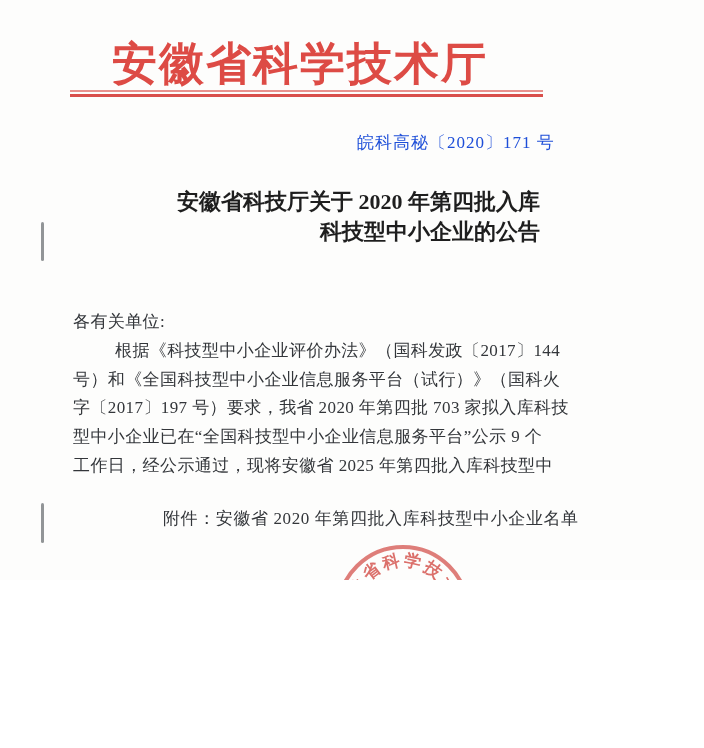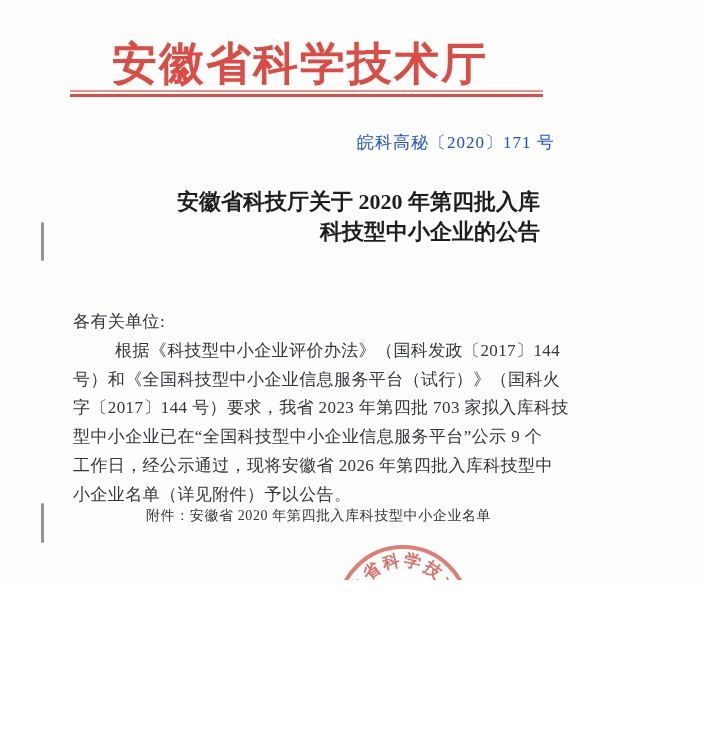--- a/index.html
+++ b/index.html
@@ -33,21 +33,21 @@
   .body-block{
     position:absolute;left:73px;top:263px;width:424px;
     font-size:17px;color:#33363a;margin-top:45px;
   }
   .body-line{height:28.8px;line-height:28.8px;white-space:nowrap;
     text-align:justify;text-align-last:justify;letter-spacing:0.4px;}
   .body-line.first{text-align-last:left;}
   .body-line.indent{padding-left:42px;width:382px;}
   .body-line.last{text-align-last:left;}
   .attachment-line{
-    position:absolute;left:146px;top:507px;font-size:14px;color:#33363a;
+    position:absolute;left:163px;top:507px;font-size:17px;color:#33363a;
     letter-spacing:0.6px;white-space:nowrap;
   }
   
   .signature-agency{
     position:absolute;left:331px;top:598px;font-size:16px;color:#3a3d40;
     letter-spacing:0.5px;white-space:nowrap;
   }
   .signature-date{
     position:absolute;left:341px;top:629px;font-size:16px;color:#0369a1;
     letter-spacing:1px;white-space:nowrap;
@@ -77,24 +77,23 @@
 
   <div class="notice-title">
     <div>安徽省科技厅关于 2020 年第四批入库</div>
     <div>科技型中小企业的公告</div>
   </div>
 
   <div class="body-block">
     <div class="body-line first">各有关单位:</div>
     <div class="body-line indent">根据《科技型中小企业评价办法》（国科发政〔2017〕144</div>
     <div class="body-line">号）和《全国科技型中小企业信息服务平台（试行）》（国科火</div>
-    <div class="body-line">字〔2017〕144 号）要求，我省 2023 年第四批 703 家拟入库科技</div>
+    <div class="body-line">字〔2017〕197 号）要求，我省 2020 年第四批 703 家拟入库科技</div>
     <div class="body-line">型中小企业已在“全国科技型中小企业信息服务平台”公示 9 个</div>
-    <div class="body-line">工作日，经公示通过，现将安徽省 2026 年第四批入库科技型中</div>
-    <div class="body-line last">小企业名单（详见附件）予以公告。</div>
+    <div class="body-line">工作日，经公示通过，现将安徽省 2025 年第四批入库科技型中</div>
   </div>
 
   <div class="attachment-line">附件：安徽省 2020 年第四批入库科技型中小企业名单</div>
 
   <svg class="seal" viewBox="0 0 140 140" xmlns="http://www.w3.org/2000/svg">
     <circle cx="70" cy="70" r="65" fill="none" stroke="#d4524c" stroke-width="4" opacity="0.9"></circle>
     <polygon points="60,43 65.5,58.5 81.9,58.9 68.8,68.9 73.5,84.6 60,75.3 46.5,84.6 51.2,68.9 38.1,58.9 54.5,58.5" fill="#eba9a4" fill-opacity="0.45" stroke="#d4524c" stroke-width="1.6"></polygon>
     <path id="seal-arc" d="M 24.7 78 A 46 46 0 1 1 115.3 78" fill="none"></path>
     <text font-size="17" letter-spacing="1">
       <textPath href="#seal-arc" startOffset="2" textLength="155" lengthAdjust="spacing">安徽省科学技术厅</textPath>

